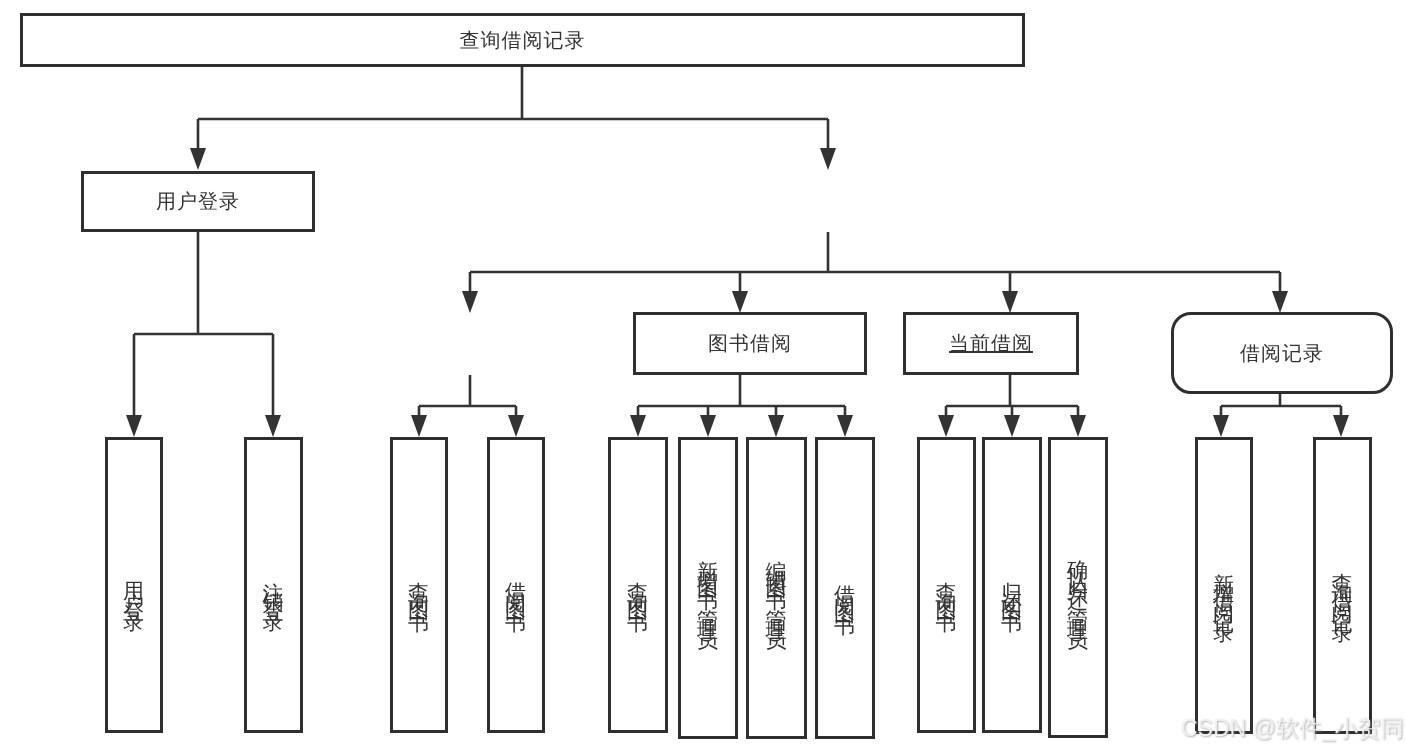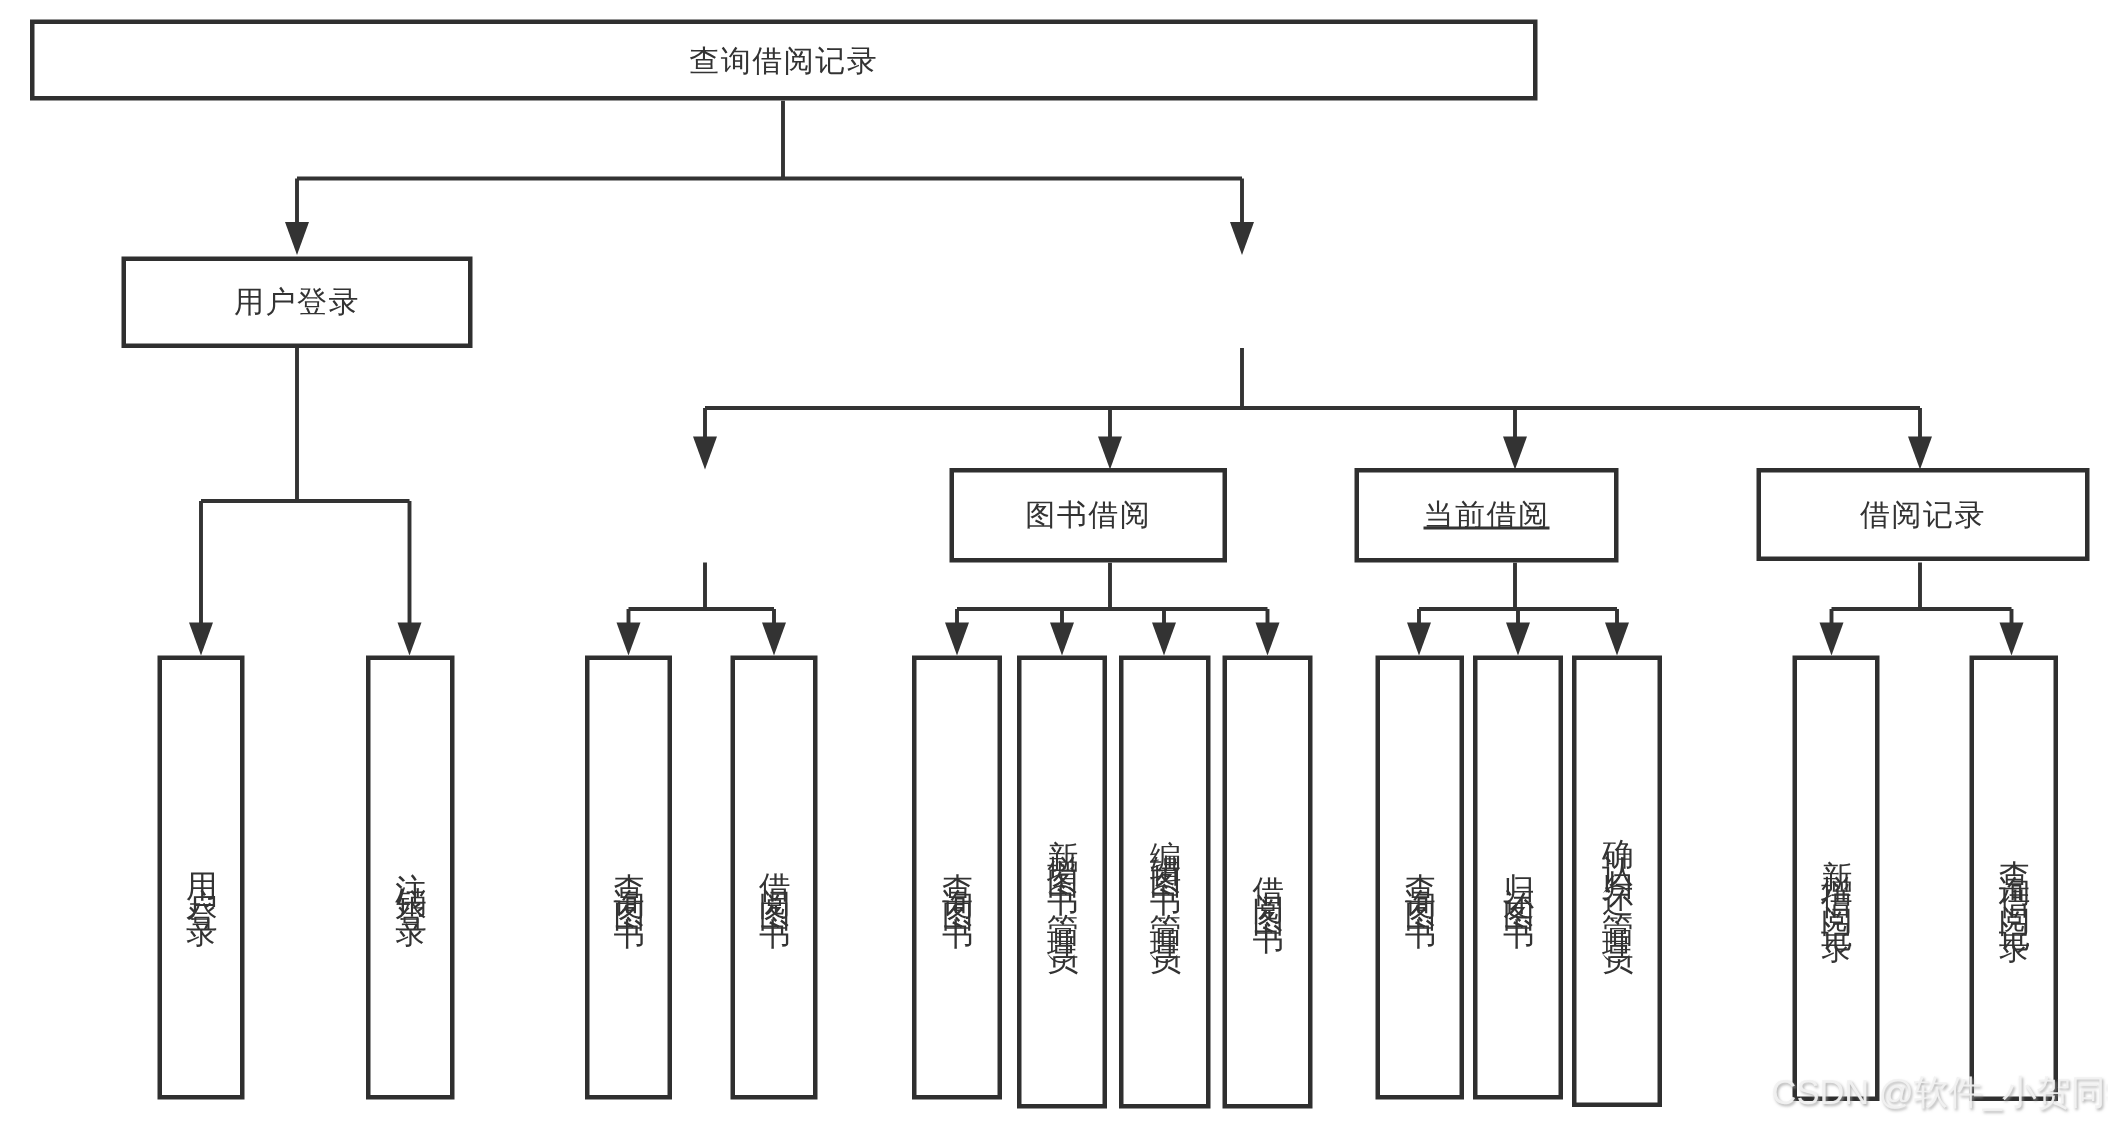--- a/index.html
+++ b/index.html
@@ -108,23 +108,23 @@
       <path d="M1280,375 V406 M1221,406 H1341 M1221,406 V417 M1341,406 V417"></path>
       <polygon points="1213,415 1229,415 1221,437"></polygon>
       <polygon points="1333,415 1349,415 1341,437"></polygon>
     </g>
   </svg>
 
   <div class="node h" style="left:20px; top:13px; width:1005px; height:54px;">查询借阅记录</div>
 
   <div class="node h" style="left:81px; top:171px; width:234px; height:61px;">用户登录</div>
 
-  <div class="node h" style="left:633px; top:312px; width:185px; height:63px;">图书借阅</div>
+  <div class="node h" style="left:633px; top:312px; width:234px; height:63px;">图书借阅</div>
   <div class="node h" style="left:903px; top:312px; width:176px; height:63px;text-decoration:underline;">当前借阅</div>
-  <div class="node h" style="left:1171px; top:312px; width:222px; height:62px;">借阅记录</div>
+  <div class="node h" style="left:1171px; top:312px; width:222px; height:82px;border-radius:20px;">借阅记录</div>
 
   <div class="node leaf" style="left:105px; top:437px; width:58px; height:296px;">
     <span>用户登录</span>
   </div>
   <div class="node leaf" style="left:244px; top:437px; width:59px; height:296px;">
     <span>注销登录</span>
   </div>
 
   <div class="node leaf" style="left:390px; top:437px; width:58px; height:296px;">
     <span>查询图书</span>

